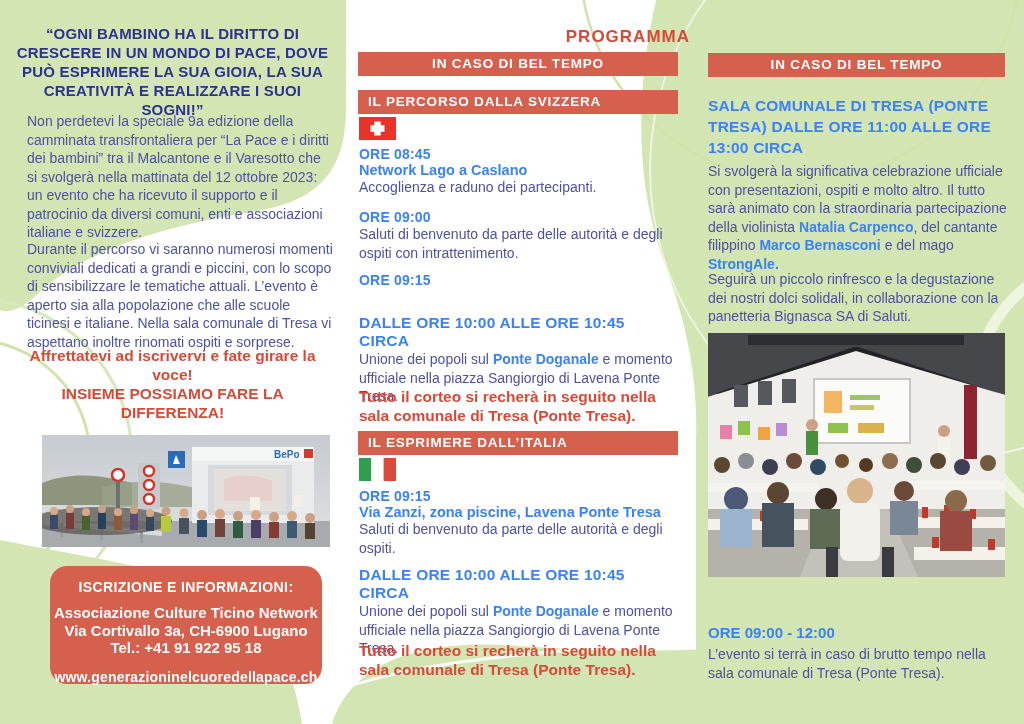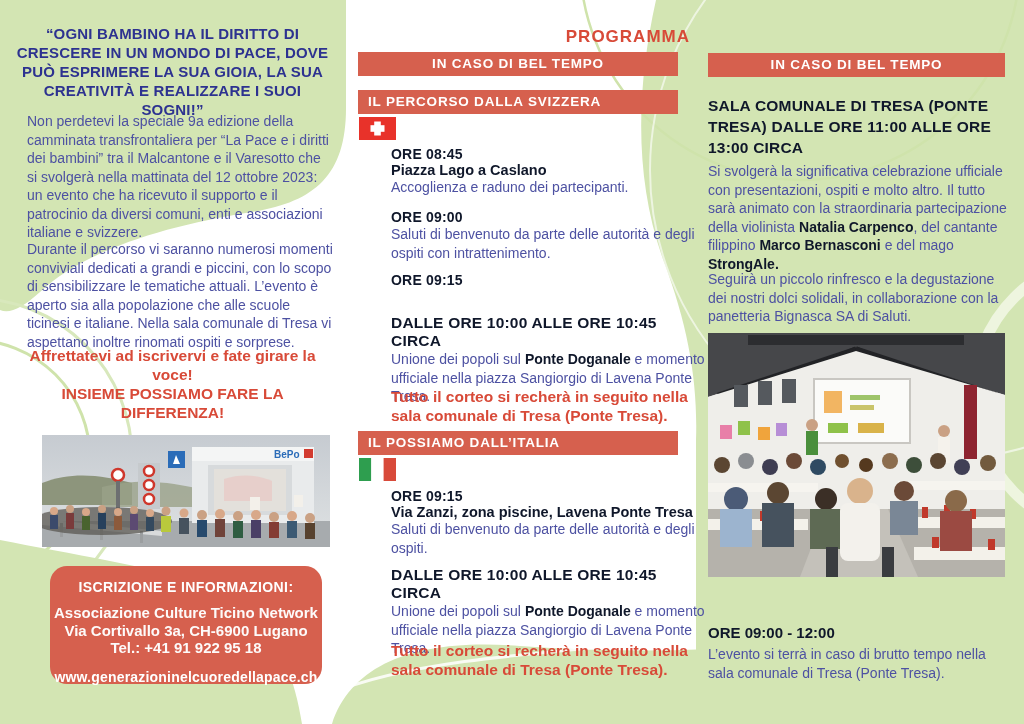--- a/index.html
+++ b/index.html
@@ -5,21 +5,21 @@
   * { margin:0; padding:0; box-sizing:border-box; }
   html,body { width:1024px; height:724px; overflow:hidden; background:#ffffff;
     font-family:"Liberation Sans", sans-serif; }
   #page { position:relative; width:1024px; height:724px; background:#fff;padding-left:31px; }
   #bg { position:absolute; left:0; top:0; z-index:0; }
   .panel { position:absolute; top:0; height:724px; z-index:1; }
   #panel-left  { left:0;   width:345px; }
   #panel-mid   { left:345px; width:345px; }
   #panel-right { left:690px; width:334px; }
 
-  .navy-b { color:#0f172a; font-weight:bold; }
+  .navy-b { color:#3b82f6; font-weight:bold; }
   .body-t { color:#4d51a2; font-size:14px; line-height:18.5px; }
   .red-t  { color:#d84a38; font-weight:bold; }
 
   .abs { position:absolute; }
 
   
   .quote { left:16px; top:24px; width:313px; text-align:center;
            font-size:15px; line-height:19px; font-weight:bold; color:#2d3290; letter-spacing:.2px; }
   .para1 { left:27px; top:112px; width:306px; }
   .para2 { left:27px; top:240px; width:306px; }
@@ -40,21 +40,21 @@
 
   
   .prog-title { left:0; top:27px; width:100%; text-align:right; color:#d84a38;
                 font-weight:bold; font-size:17px; letter-spacing:1px; }
   .m-bar1 { left:13px; top:52px;  width:320px; }
   .m-bar2 { left:13px; top:90px;  width:320px; }
   .m-bar3 { left:13px; top:431px; width:320px; }
   .flag { width:37px; height:23px; display:block; }
   .m-flag-ch { left:14px; top:117px; }
   .m-flag-it { left:14px; top:458px; }
-  .sched { left:14px; width:320px;margin-left:32px; }
+  .sched { left:14px; width:320px; }
   .time   { font-size:14px; letter-spacing:.2px; }
   .time-big { font-size:15.5px; letter-spacing:.2px; }
   .place  { font-size:14.5px; }
   .note   { font-size:15.5px; line-height:19px; }
 
   
   .r-bar1 { left:18px; top:53px; width:297px; }
   .r-bar2 { left:18px; top:597px; width:297px; }
   .r-head { left:18px; top:95px; width:300px; font-size:15.5px; line-height:21px; letter-spacing:.2px; }
   .r-para1 { left:18px; top:162px; width:300px; }
@@ -186,37 +186,37 @@
     <div class="abs bar leftal m-bar2">IL PERCORSO DALLA SVIZZERA</div>
 
     <svg class="abs flag m-flag-ch" viewBox="0 0 37 23">
       <rect width="37" height="23" fill="#e8322a"></rect>
       <rect x="15.2" y="4.5" width="6.6" height="14" fill="#fff"></rect>
       <rect x="11.5" y="8.2" width="14" height="6.6" fill="#fff"></rect>
     </svg>
 
     <div class="abs sched" style="top:146px">
       <div class="time navy-b">ORE 08:45</div>
-      <div class="place navy-b">Piazza Lago a Caslano</div>
+      <div class="place navy-b">Network Lago a Caslano</div>
       <div class="body-t">Accoglienza e raduno dei partecipanti.</div>
     </div>
     <div class="abs sched" style="top:209px">
       <div class="time navy-b">ORE 09:00</div>
       <div class="body-t">Saluti di benvenuto da parte delle autorità e degli ospiti con intrattenimento.</div>
     </div>
     <div class="abs sched" style="top:272px">
       <div class="time navy-b">ORE 09:15</div>
     </div>
     <div class="abs sched" style="top:314px">
       <div class="time-big navy-b">DALLE ORE 10:00 ALLE ORE 10:45 CIRCA</div>
       <div class="body-t"><span>Unione dei popoli sul </span><span class="navy-b">Ponte Doganale</span><span> e momento ufficiale nella piazza Sangiorgio di Lavena Ponte Tresa.</span></div>
     </div>
     <div class="abs sched note red-t" style="top:387px">Tutto il corteo si recherà in seguito nella sala comunale di Tresa (Ponte Tresa).</div>
 
-    <div class="abs bar leftal m-bar3">IL POSSIAMO DALL’ITALIA</div>
+    <div class="abs bar leftal m-bar3">IL ESPRIMERE DALL’ITALIA</div>
 
     <svg class="abs flag m-flag-it" viewBox="0 0 37 23">
       <rect width="12.3" height="23" fill="#2e9e4f"></rect>
       <rect x="12.3" width="12.3" height="23" fill="#ffffff"></rect>
       <rect x="24.6" width="12.4" height="23" fill="#d84a3a"></rect>
     </svg>
 
     <div class="abs sched" style="top:488px">
       <div class="time navy-b">ORE 09:15</div>
       <div class="place navy-b">Via Zanzi, zona piscine, Lavena Ponte Tresa</div>

